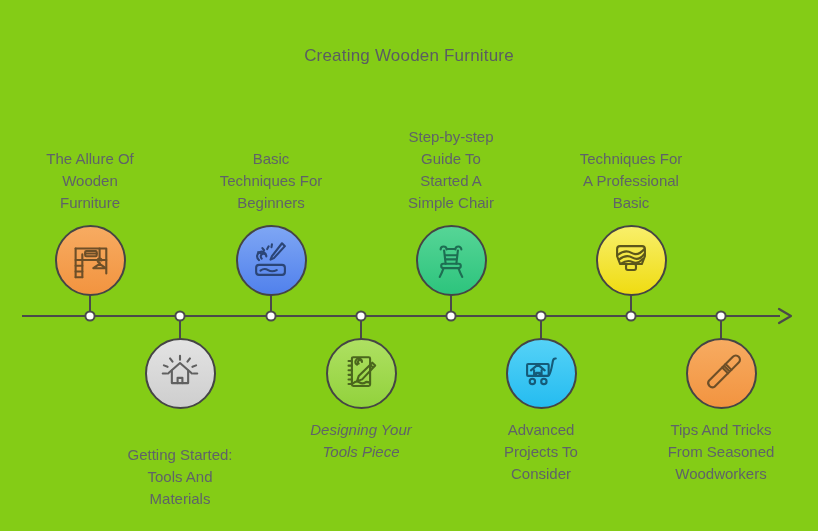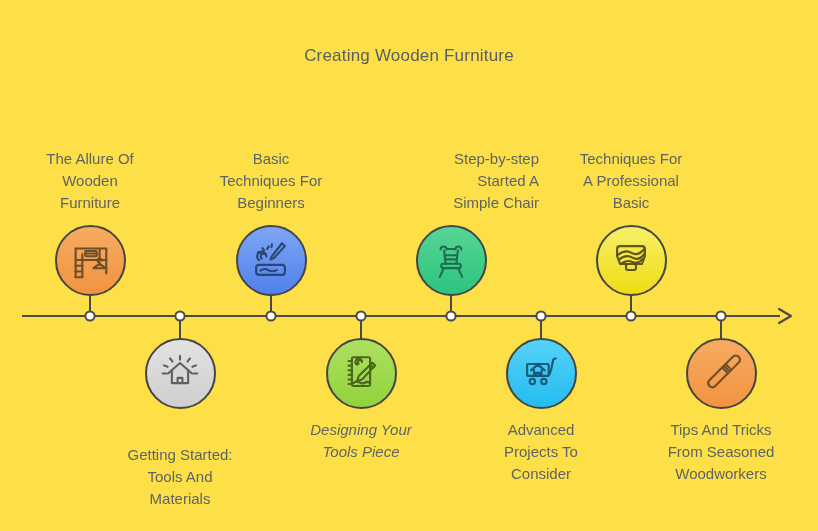--- a/index.html
+++ b/index.html
@@ -19,21 +19,21 @@
   }
   .node-icon svg{display:block;}
   .node-label{
     position:absolute;width:176px;text-align:center;
     font-size:15px;line-height:22px;color:#5f6368;
   }
 </style>
 </head>
 <body>
 
-<div class="canvas" style="background: #fde047;">
+<div class="canvas" style="background: #84cc16;">
   <div class="title" style="color: rgb(90, 93, 97);">Creating Wooden Furniture</div>
   <svg id="timeline-svg" width="818" height="531">
       <line x1="22" y1="316" x2="780" y2="316" stroke="#4a4a4a" stroke-width="2.2"></line>
       <path d="M779 309 L791 316 L779 323" fill="none" stroke="#4a4a4a" stroke-width="2.2" stroke-linecap="round" stroke-linejoin="round"></path>
       <line x1="90" y1="293" x2="90" y2="316" stroke="#4a4a4a" stroke-width="2"></line>
       <line x1="180" y1="316" x2="180" y2="341" stroke="#4a4a4a" stroke-width="2"></line>
       <line x1="271" y1="293" x2="271" y2="316" stroke="#4a4a4a" stroke-width="2"></line>
       <line x1="361" y1="316" x2="361" y2="341" stroke="#4a4a4a" stroke-width="2"></line>
       <line x1="451" y1="293" x2="451" y2="316" stroke="#4a4a4a" stroke-width="2"></line>
       <line x1="541" y1="316" x2="541" y2="341" stroke="#4a4a4a" stroke-width="2"></line>
@@ -118,22 +118,23 @@
         <span class="node-icon">
           <svg width="46" height="46" viewBox="0 0 48 48" fill="none" stroke="#1d6e52" stroke-width="2.2" stroke-linecap="round" stroke-linejoin="round">
             <path d="M13.2 12 a3.1 3.1 0 1 1 6.2 0 M28.6 12 a3.1 3.1 0 1 1 6.2 0 M19.4 11.5 H28.6"></path>
             <path d="M16.8 13 L18.4 26.8 M31.2 13 L29.6 26.8"></path>
             <path d="M18.2 18 H29.8 M18.6 22.3 H29.4"></path>
             <rect x="13.8" y="26.8" width="20.4" height="4.6" rx="2.2"></rect>
             <path d="M16.2 31.4 Q14.6 36.4 12.2 40.6 M31.8 31.4 Q33.4 36.4 35.8 40.6"></path>
           </svg>
         </span>
       </div>
-      <div class="node-label" style="left: 363px; color: rgb(95, 99, 104); bottom: 317px; text-align: right;">
+      <div class="node-label" style="left: 363px; color: rgb(95, 99, 104); bottom: 317px;">
         <div>Step-by-step</div>
+        <div>Guide To</div>
         <div>Started A</div>
         <div>Simple Chair</div>
       </div>
       <div class="node-circle" style="left: 505.5px; top: 338px; background: linear-gradient(rgb(85, 210, 247), rgb(37, 188, 240)); border-color: rgb(69, 69, 69);">
         <span class="node-icon">
           <svg width="46" height="46" viewBox="0 0 48 48" fill="none" stroke="#155a78" stroke-width="2.2" stroke-linecap="round" stroke-linejoin="round">
             <rect x="9.5" y="13.5" width="22.5" height="12.5" rx="1"></rect>
             <path d="M13.5 20.2 L20.7 14.2 L27.9 20.2 M16.8 20.2 V26 M24.6 20.2 V26 M19 26 v-3.2 h3.4 V26"></path>
             <path d="M32 25.5 C34.2 23.8 35.2 17 36.4 10.4 q0.5 -2.9 3 -2.6"></path>
             <circle cx="15" cy="31.8" r="2.8"></circle>

